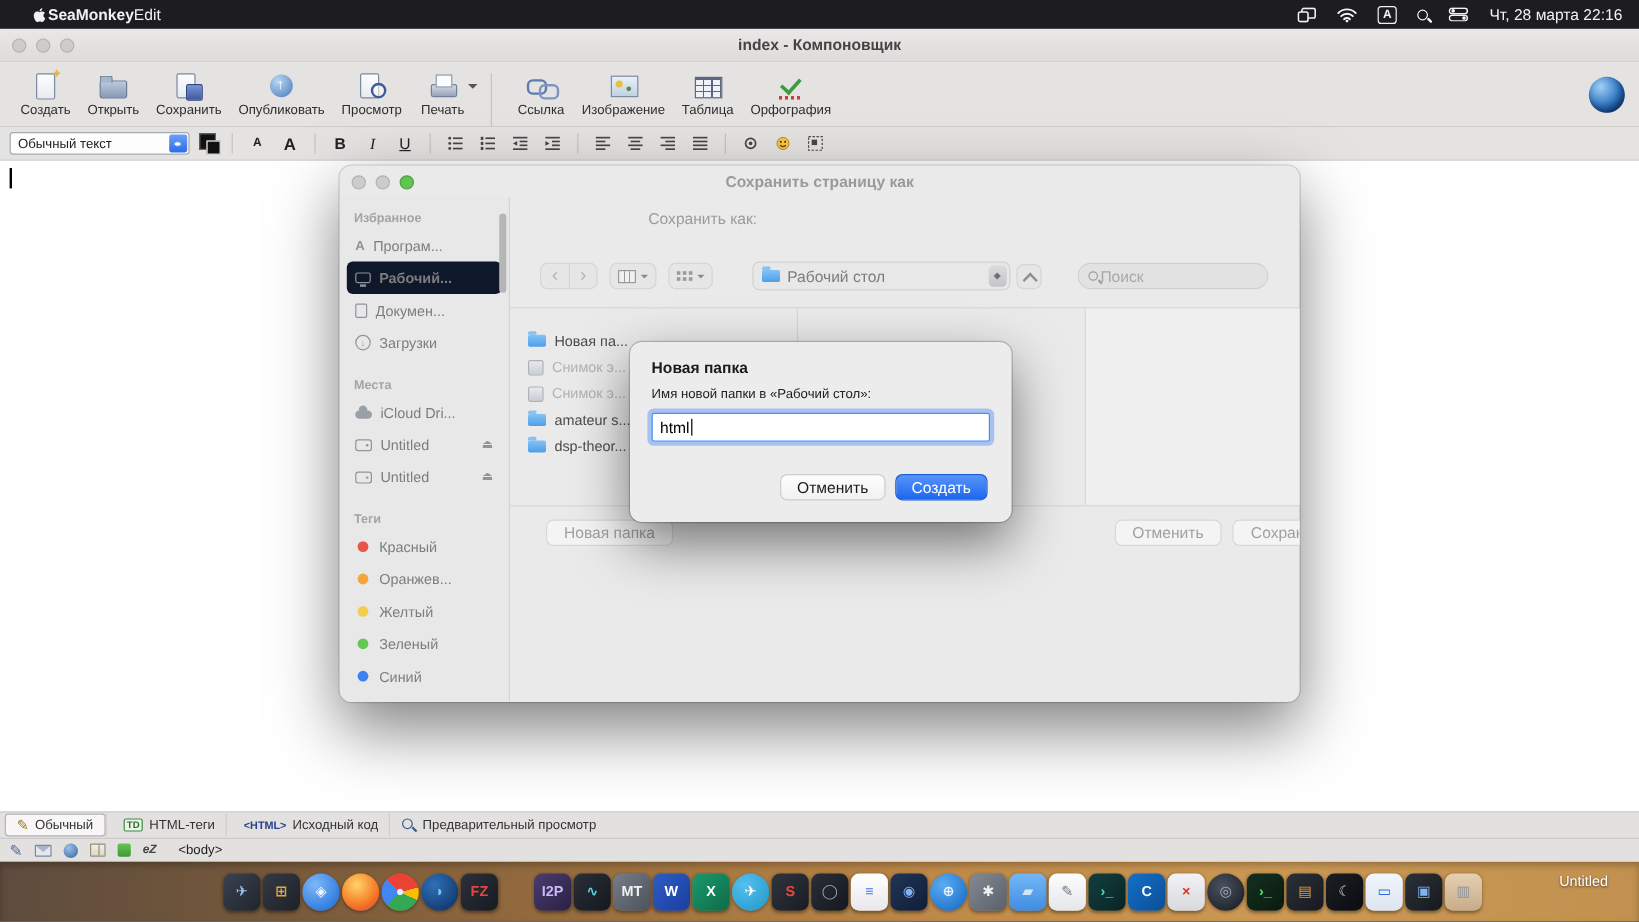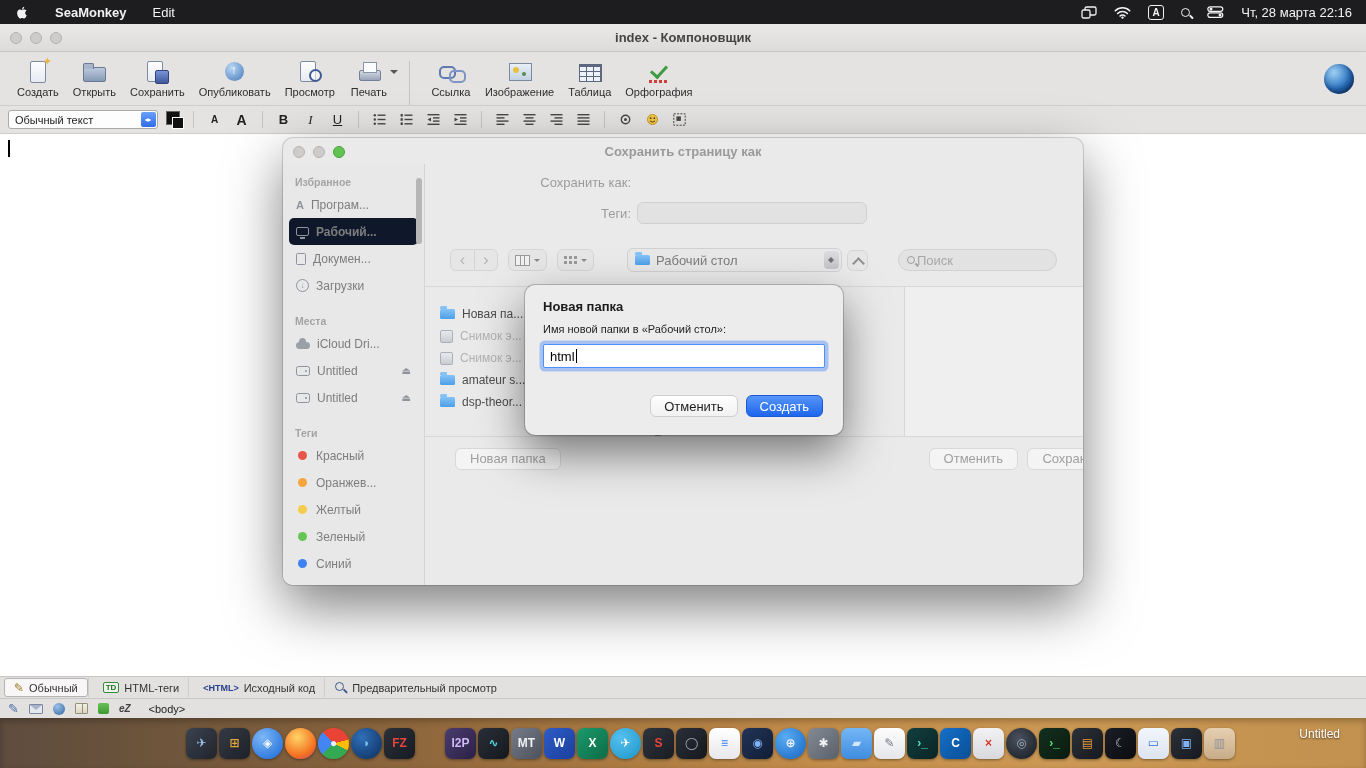--- a/index.html
+++ b/index.html
@@ -3,21 +3,21 @@
 <meta charset="utf-8">
 <style>
   * { margin:0; padding:0; box-sizing:border-box; }
   html,body { width:1366px; height:768px; overflow:hidden; background:#000;
     font-family:"Liberation Sans","DejaVu Sans",sans-serif; }
   .screen { position:relative; width:1366px; height:768px; overflow:hidden; background:#fff; }
 
   
   .menubar { position:absolute; left:0; top:0; width:1366px; height:24px; background:#1d1d20;
     display:flex; align-items:center; color:#f2f2f5; font-size:13px; z-index:20; }
-  .mb-left { display:flex; align-items:center; gap:26px; padding-left:16px; }
+  .mb-left { display:flex; align-items:center; padding-left:27px; }
   .mb-apple svg { width:13px; height:15px; display:block; }
   .mb-app { font-weight:bold; }
   .mb-right { margin-left:auto; display:flex; align-items:center; gap:17px; padding-right:14px; }
   .mb-ic svg { display:block; }
   .mb-abox { width:16px; height:15px; border:1.3px solid #f2f2f5; border-radius:3px; font-size:10px;
     display:flex; align-items:center; justify-content:center; font-weight:bold; }
   .mb-mag { width:9px; height:9px; border:1.6px solid #f2f2f5; border-radius:50%; position:relative; }
   .mb-mag::after { content:""; position:absolute; left:7px; top:7px; width:5px; height:1.7px;
     background:#f2f2f5; transform:rotate(45deg); border-radius:1px; }
   .mb-clock { font-size:13px; }
@@ -630,24 +630,20 @@
             <span class="sb-dot" style="background: rgb(62, 130, 241);"></span>
             <span class="sb-lbl">Синий</span>
           </div>
 
       </div>
 
       <div class="dlg-main">
         <div class="dlg-row row-saveas">
           <span class="dlg-label">Сохранить как:</span>
         </div>
-        <div class="dlg-row row-tags">
-          <span class="dlg-label">Теги:</span>
-          <input class="dlg-input" readonly="" style="">
-        </div>
         <div class="dlg-row row-nav">
           <div class="nav-group">
             <span class="nav-chev">‹</span>
             <span class="nav-chev">›</span>
           </div>
           <div class="view-btn">
             <span class="vi-cols"></span>
             <span class="dd-tri"></span>
           </div>
           <div class="view-btn">

